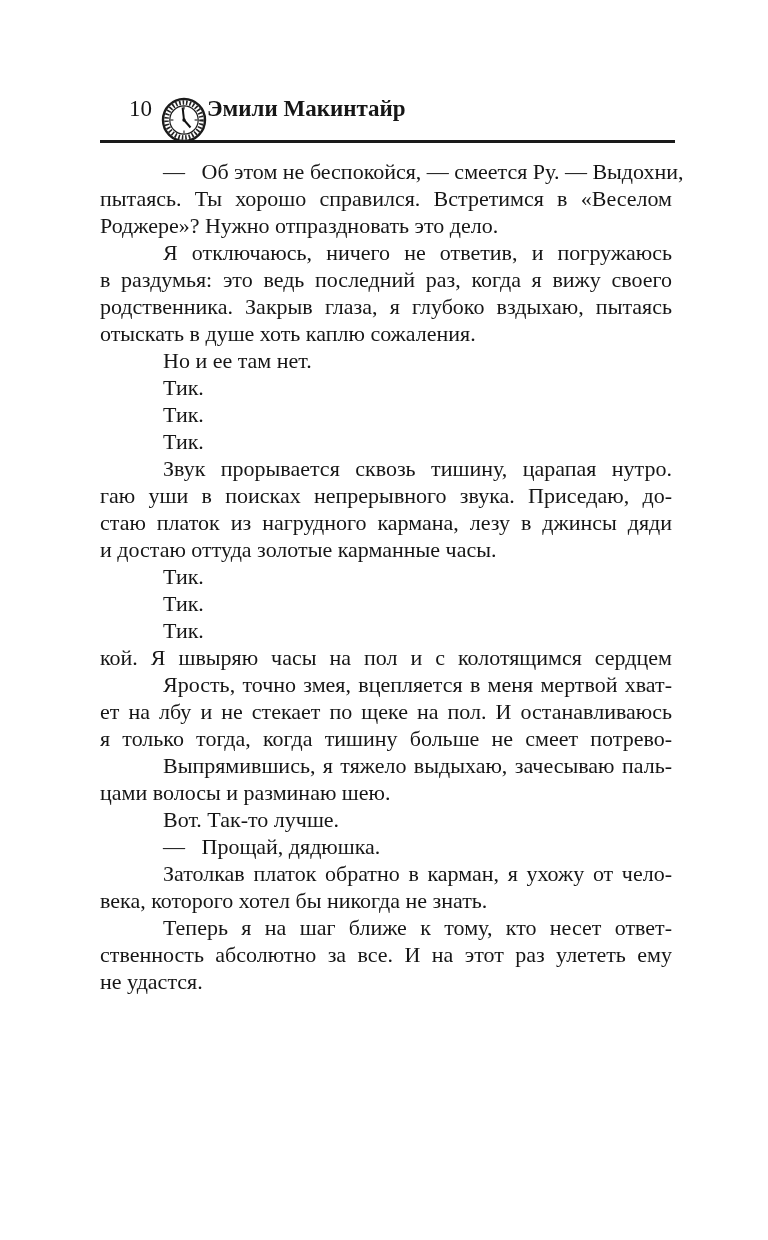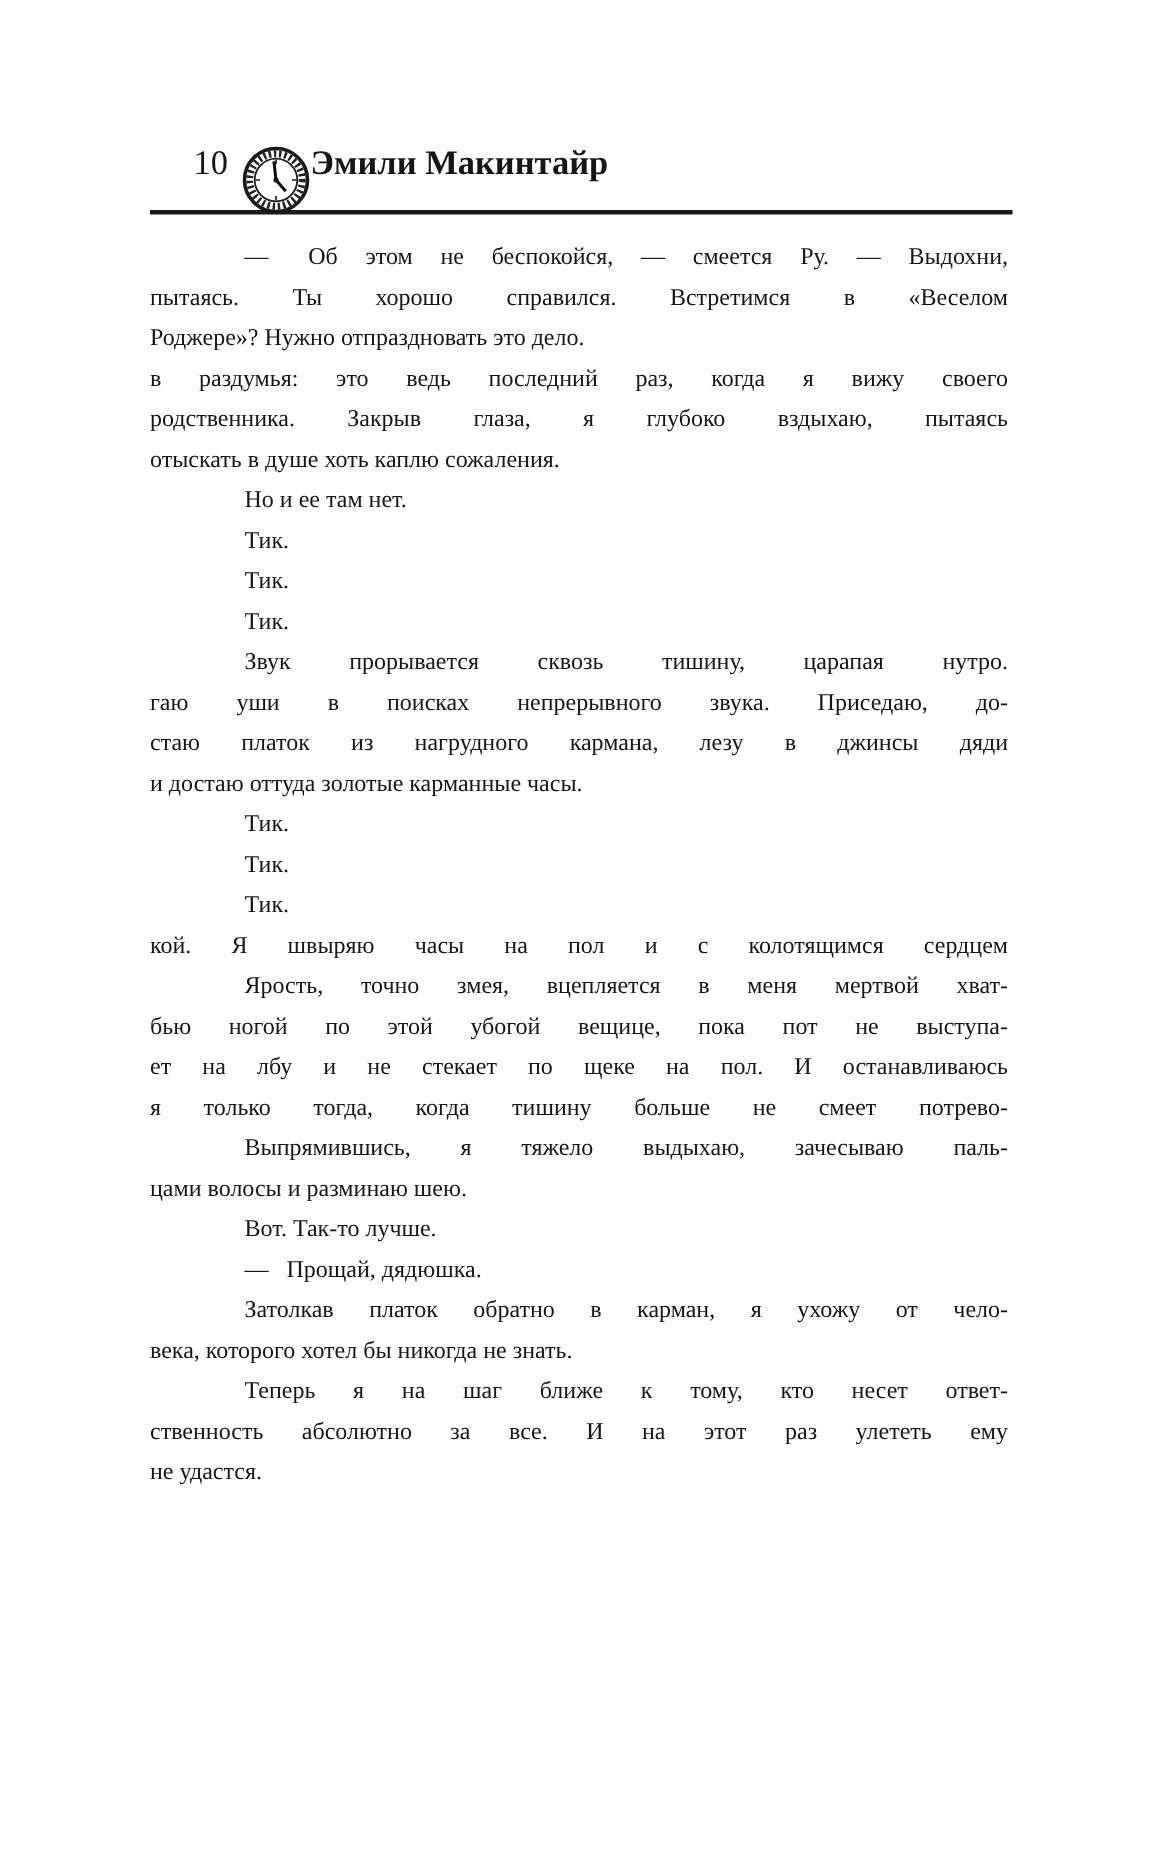--- a/index.html
+++ b/index.html
@@ -48,21 +48,21 @@
     top: 140px;
     width: 575px;
     height: 3px;
     background: #1a1a1a;
   }
   .text-block {
     position: absolute;
     left: 100px;
     top: 158px;
     width: 572px;
-    font-size: 16px;
+    font-size: 22px;
     line-height: 27px;
     color: #161616;
   }
   .para { margin: 0; padding: 0; }
   .line {
     text-align: justify;
     text-align-last: justify;
     white-space: nowrap; 
   }
   .line.last {
@@ -103,20 +103,21 @@
 
 <div class="header-rule"></div>
 
 <div class="text-block">
     <div class="para">
       <div class="line first">—  Об этом не беспокойся, — смеется Ру. — Выдохни,</div>
       <div class="line">пытаясь. Ты хорошо справился. Встретимся в «Веселом</div>
       <div class="line last">Роджере»? Нужно отпраздновать это дело.</div>
     </div>
     <div class="para">
+      <div class="line first">Я отключаюсь, ничего не ответив, и погружаюсь</div>
       <div class="line">в раздумья: это ведь последний раз, когда я вижу своего</div>
       <div class="line">родственника. Закрыв глаза, я глубоко вздыхаю, пытаясь</div>
       <div class="line last">отыскать в душе хоть каплю сожаления.</div>
     </div>
     <div class="para">
       <div class="line first last">Но и ее там нет.</div>
     </div>
     <div class="para">
       <div class="line first last">Тик.</div>
     </div>
@@ -137,21 +138,20 @@
     </div>
     <div class="para">
       <div class="line first last">Тик.</div>
     </div>
     <div class="para">
       <div class="line first last">Тик.</div>
     </div>
     <div class="para">
       <div class="line">кой. Я швыряю часы на пол и с колотящимся сердцем</div>
       <div class="line first">Ярость, точно змея, вцепляется в меня мертвой хват-</div>
-      <div class="line">бью ногой по этой убогой вещице, пока пот не выступа-</div>
       <div class="line">ет на лбу и не стекает по щеке на пол. И останавливаюсь</div>
       <div class="line">я только тогда, когда тишину больше не смеет потрево-</div>
     </div>
     <div class="para">
       <div class="line first">Выпрямившись, я тяжело выдыхаю, зачесываю паль-</div>
       <div class="line last">цами волосы и разминаю шею.</div>
     </div>
     <div class="para">
       <div class="line first last">Вот. Так-то лучше.</div>
     </div>

